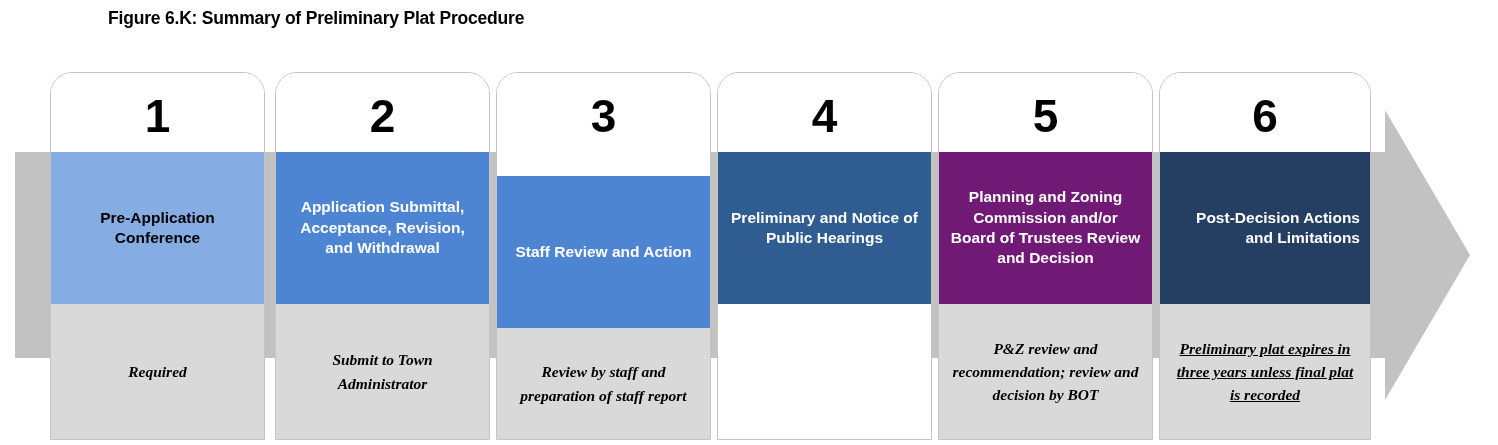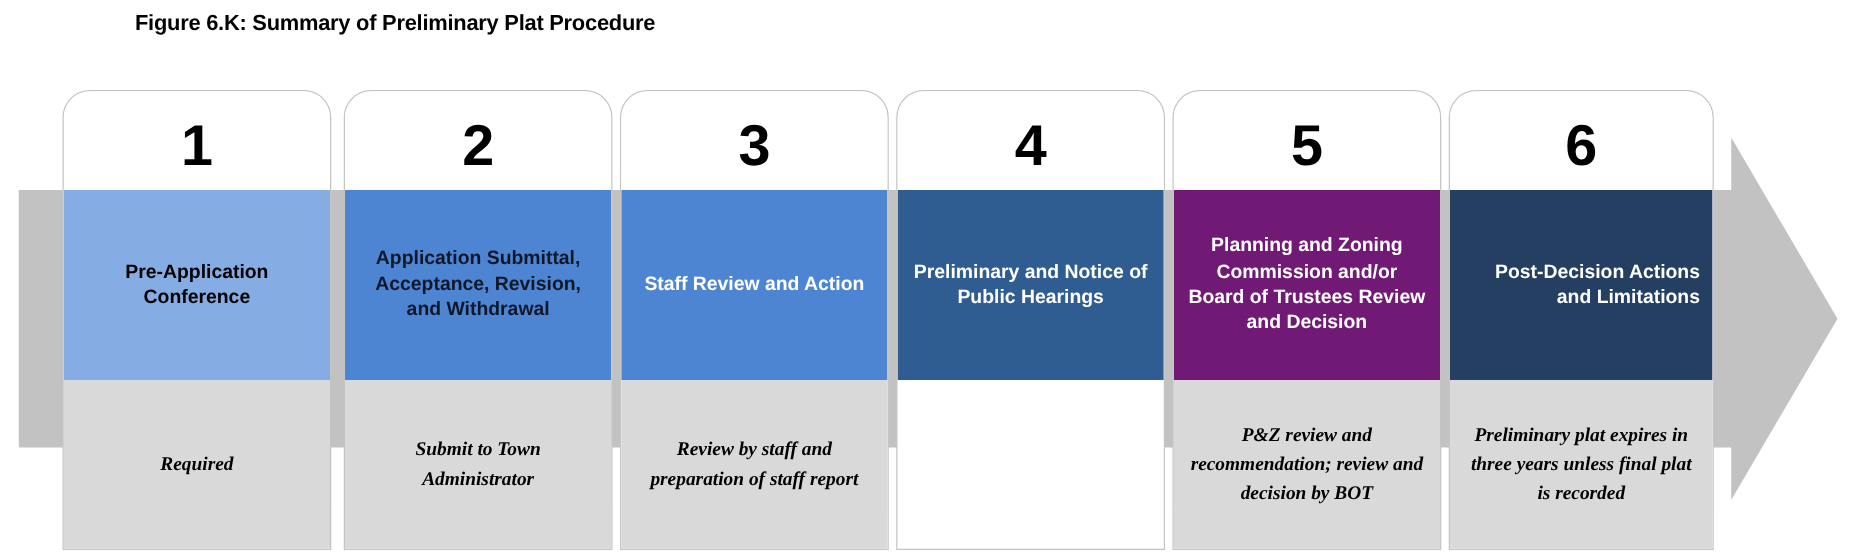--- a/index.html
+++ b/index.html
@@ -132,41 +132,41 @@
   <div id="steps-row">
 
     <div id="step-card-1" class="step-card" style="border-color: rgb(196, 196, 196);">
       <div class="step-number">1</div>
       <div class="step-label" style="background: rgb(133, 173, 227); color: rgb(0, 0, 0);">Pre-Application Conference</div>
       <div class="step-note" style="background: rgb(217, 217, 217);">Required</div>
     </div>
 
     <div id="step-card-2" class="step-card" style="border-color: rgb(196, 196, 196);">
       <div class="step-number">2</div>
-      <div class="step-label" style="background: rgb(78, 133, 210); color: #0f172a;">Application Submittal, Acceptance, Revision, and Withdrawal</div>
+      <div class="step-label" style="background: rgb(78, 133, 210); color: #ffffff;">Application Submittal, Acceptance, Revision, and Withdrawal</div>
       <div class="step-note" style="background: rgb(217, 217, 217);">Submit to Town Administrator</div>
     </div>
 
     <div id="step-card-3" class="step-card" style="border-color: rgb(196, 196, 196);">
       <div class="step-number">3</div>
-      <div class="step-label" style="background: rgb(78, 133, 210); color: rgb(255, 255, 255);">Staff Review and Action</div>
+      <div class="step-label" style="background: rgb(78, 133, 210); color: rgb(255, 255, 255); margin-top: 24px;">Staff Review and Action</div>
       <div class="step-note" style="background: rgb(217, 217, 217);">Review by staff and preparation of staff report</div>
     </div>
 
     <div id="step-card-4" class="step-card" style="border-color: rgb(196, 196, 196);">
       <div class="step-number">4</div>
       <div class="step-label" style="background: rgb(47, 92, 145); color: rgb(255, 255, 255);">Preliminary and Notice of Public Hearings</div>
     </div>
 
     <div id="step-card-5" class="step-card" style="border-color: rgb(196, 196, 196);">
       <div class="step-number">5</div>
       <div class="step-label" style="background: #701a75; color: rgb(255, 255, 255); text-align: center;">Planning and Zoning Commission and/or Board of Trustees Review and Decision</div>
       <div class="step-note" style="background: rgb(217, 217, 217);">P&amp;Z review and recommendation; review and decision by BOT</div>
     </div>
 
     <div id="step-card-6" class="step-card" style="border-color: rgb(196, 196, 196);">
       <div class="step-number">6</div>
       <div class="step-label" style="background: rgb(36, 63, 97); color: rgb(255, 255, 255); text-align: right;">Post-Decision Actions and Limitations</div>
-      <div class="step-note" style="background: rgb(217, 217, 217);">Preliminary plat expires in three years unless final plat is recorded</div>
+      <div class="step-note" style="background: rgb(217, 217, 217); text-decoration: underline;">Preliminary plat expires in three years unless final plat is recorded</div>
     </div>
 
   </div>
 </div>
 
 </body></html>

